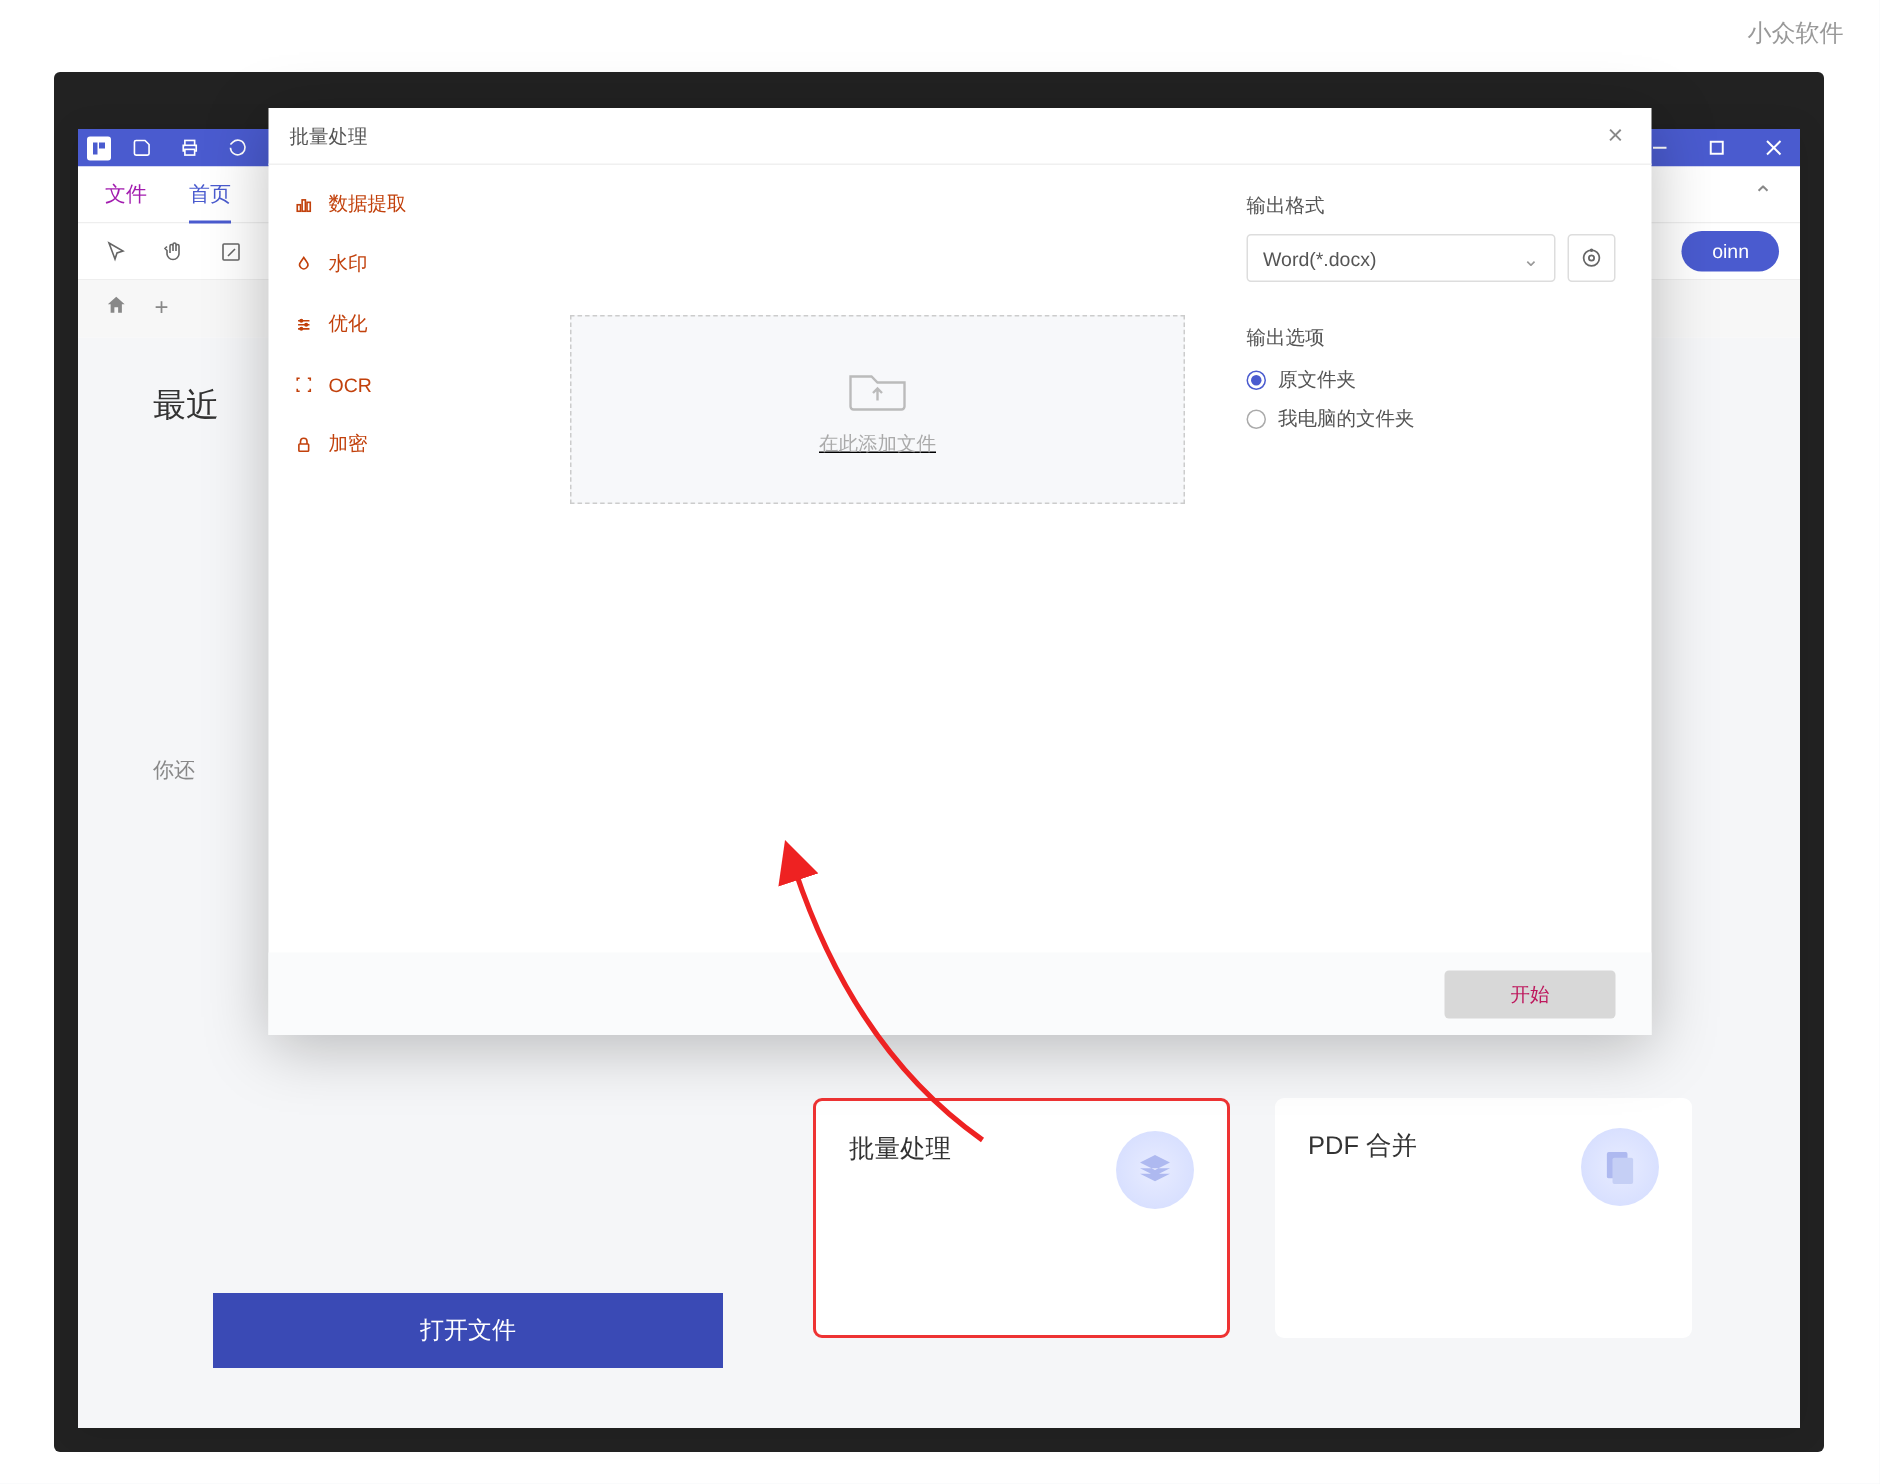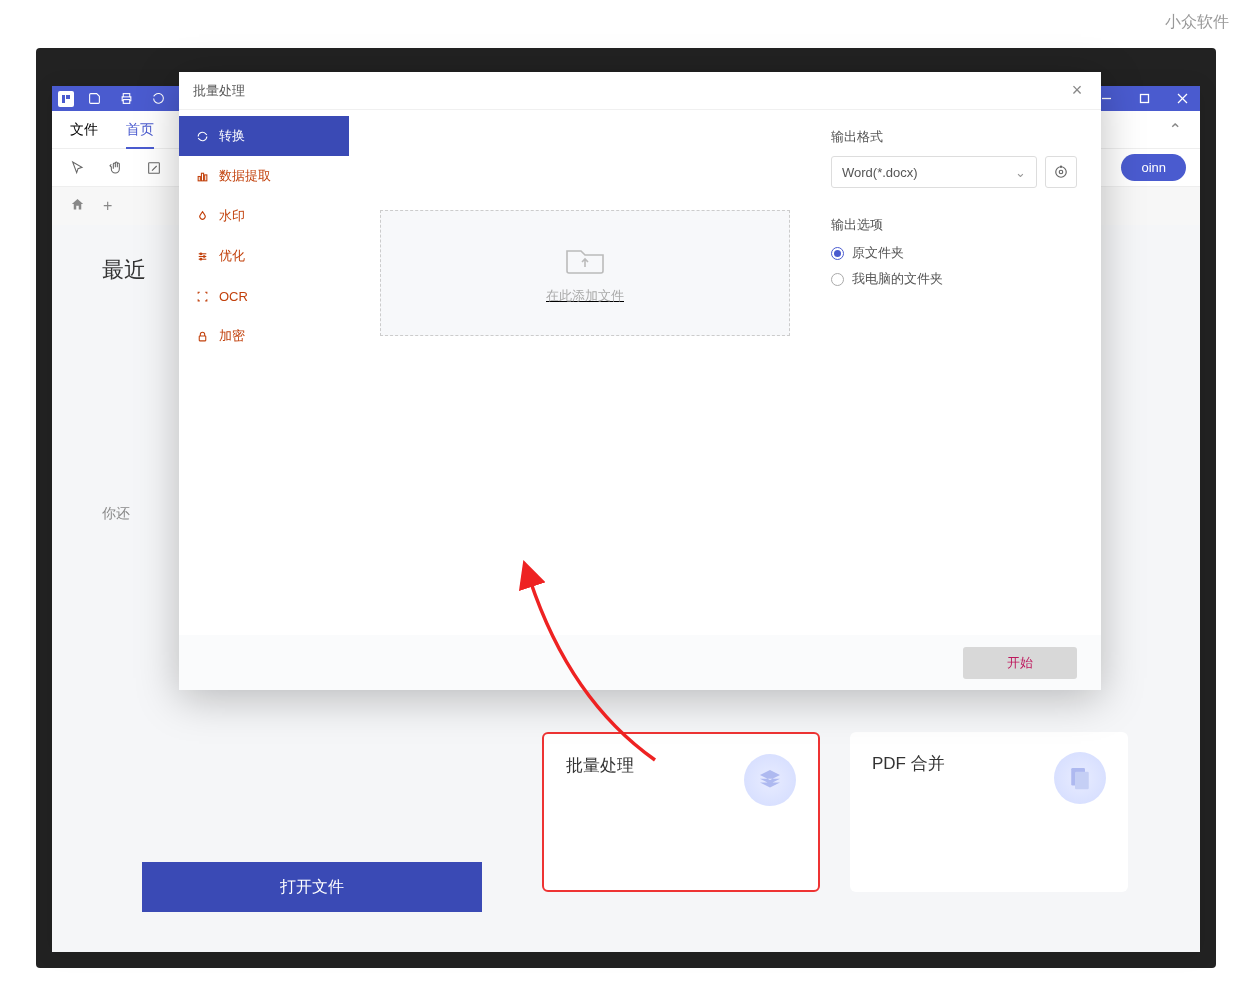--- a/index.html
+++ b/index.html
@@ -12,21 +12,21 @@
 .app-window { position: absolute; left: 52px; top: 86px; width: 1148px; height: 866px; background: #fff; box-shadow: 0 2px 20px rgba(0,0,0,0.1); }
 
 .titlebar { height: 25px; background: linear-gradient(to right, #4a5bcf 0%, #4a5bcf 100%); display: flex; align-items: center; justify-content: space-between; padding: 0 6px; }
 .titlebar-left { display: flex; align-items: center; gap: 8px; }
 .titlebar-icon { width: 16px; height: 16px; background: #fff; border-radius: 2px; display: flex; align-items: center; justify-content: center; }
 .titlebar-icon svg { width: 10px; height: 10px; }
 .titlebar-right { display: flex; align-items: center; gap: 14px; }
 .win-btn { width: 24px; height: 20px; display: flex; align-items: center; justify-content: center; color: #fff; cursor: pointer; }
 
 .menubar { height: 38px; background: #fff; border-bottom: 1px solid #eee; display: flex; align-items: center; padding: 0 18px; gap: 28px; }
-.menu-item { font-size: 14px; color: #000000; cursor: pointer; }
+.menu-item { font-size: 14px; color: #a21caf; cursor: pointer; }
 .menu-item.active { color: #4a5bcf; border-bottom: 2px solid #4a5bcf; padding-bottom: 8px; margin-bottom: -10px; }
 
 .toolbar { height: 38px; background: #fff; border-bottom: 1px solid #eee; display: flex; align-items: center; padding: 0 14px; gap: 14px; justify-content: space-between; }
 .toolbar-left { display: flex; gap: 14px; }
 .tool-btn { width: 24px; height: 24px; display: flex; align-items: center; justify-content: center; color: #666; cursor: pointer; }
 .oinn-btn { background: #4a5bcf; color: #fff; padding: 6px 20px; border-radius: 18px; font-size: 13px; cursor: pointer; }
 
 .tabbar { height: 38px; background: #f7f7f7; display: flex; align-items: center; padding: 0 18px; gap: 18px; }
 .tab-home, .tab-add { color: #888; cursor: pointer; }
 
@@ -198,28 +198,20 @@
   </div>
 </div>
 
 <div class="dialog">
   <div class="dialog-header">
     <span class="dialog-title">批量处理</span>
     <span class="close-btn">×</span>
   </div>
   <div class="dialog-body">
     <div class="dialog-sidebar">
-      <div class="side-item active">
-        <span class="side-icon">
-            <svg width="13" height="13" viewBox="0 0 24 24" fill="none" stroke="currentColor" stroke-width="2">
-              <path d="M4 12a8 8 0 0 1 14-5l2 2M20 12a8 8 0 0 1-14 5l-2-2"></path>
-            </svg>
-          </span>
-        <span>转换</span>
-      </div>
       <div class="side-item">
         <span class="side-icon">
             <svg width="13" height="13" viewBox="0 0 24 24" fill="none" stroke="currentColor" stroke-width="2">
               <rect x="4" y="12" width="4" height="8"></rect>
               <rect x="10" y="6" width="4" height="14"></rect>
               <rect x="16" y="9" width="4" height="11"></rect>
             </svg>
           </span>
         <span>数据提取</span>
       </div>

